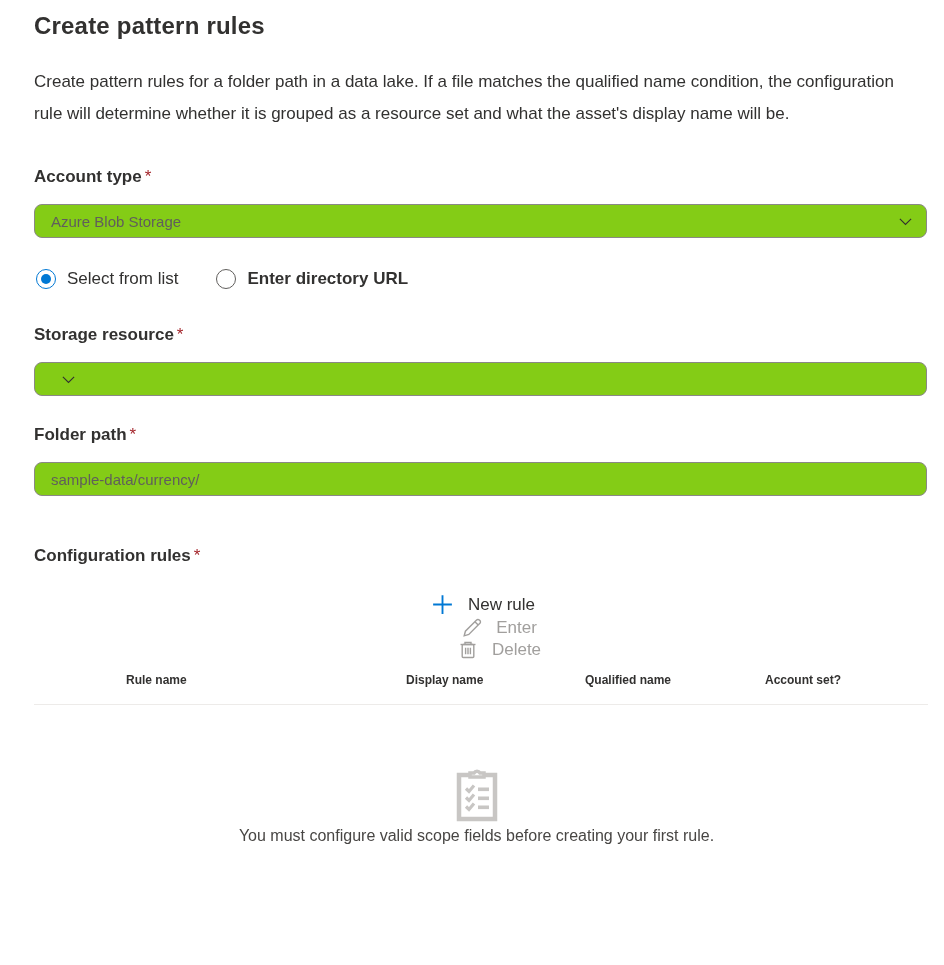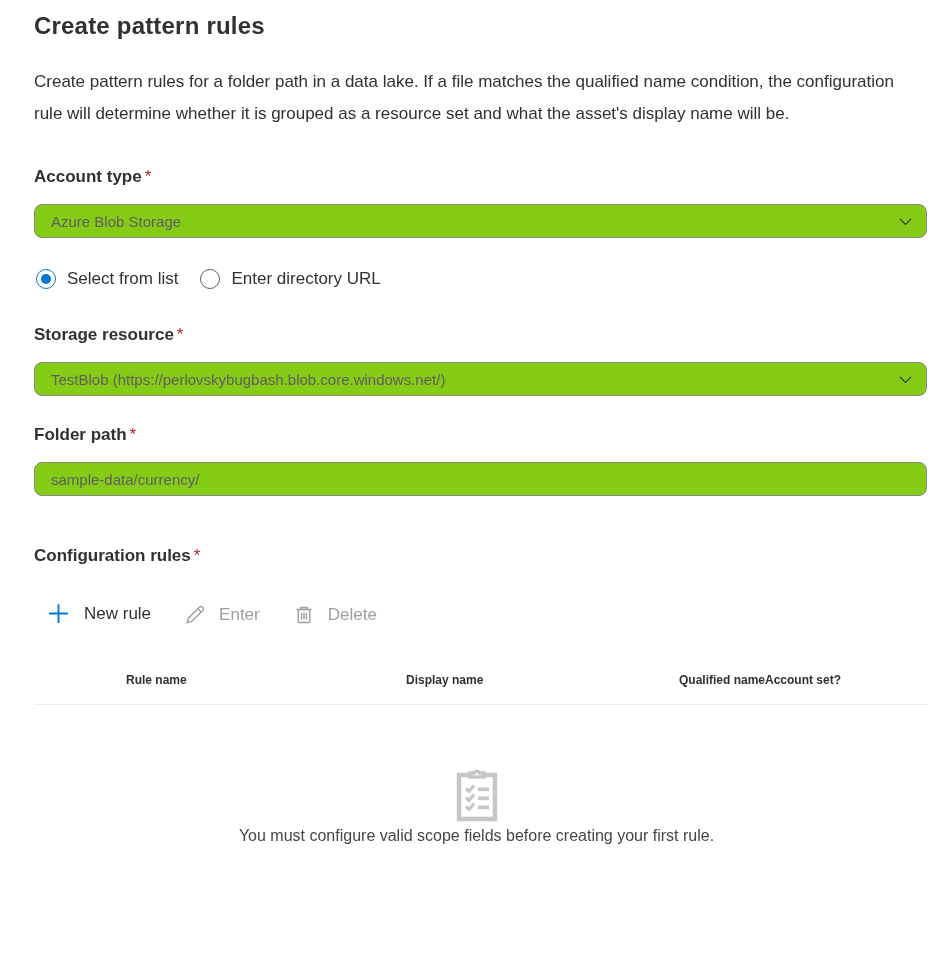--- a/index.html
+++ b/index.html
@@ -45,59 +45,59 @@
     font-family: "Liberation Sans", sans-serif;
     cursor: text; outline: none;
   }
   input.text-input::placeholder { color: #605e5c; }
 
   .radio-group {
     display: flex; align-items: center;
     margin: 31px 0 36px 2px;
   }
   .radio-option { display: flex; align-items: flex-end; cursor: pointer; }
-  .radio-option + .radio-option { margin-left: 22px; }
+  .radio-option + .radio-option { margin-left: 38px; font-weight: bold; }
   .radio-circle {
     width: 20px; height: 20px; border-radius: 50%;
     border: 1.5px solid #605e5c; background: #fff;
     display: flex; align-items: center; justify-content: center;
     flex: 0 0 auto;
   }
   .radio-option.checked .radio-circle { border-color: #0078d4; }
   .radio-dot { width: 10px; height: 10px; border-radius: 50%; background: transparent; }
   .radio-option.checked .radio-dot { background: #0078d4; }
   .radio-label { font-size: 17px; margin-left: 11px; color: #323130; }
 
   .section-gap-sm { height: 29px; }
   .section-gap-lg { height: 50px; }
 
   .toolbar {
-    display: flex; align-items: flex-end;
-    margin: 26px 0 0 12px; height: 34px;
+    display: flex; align-items: center;
+    margin: 26px 0 0 12px; height: 34px; flex-direction: column;
   }
   .toolbar-btn {
     display: flex; align-items: center;
     font-size: 17px; cursor: pointer;
     background: none; border: none; padding: 0;
     font-family: "Liberation Sans", sans-serif;
   }
   .toolbar-btn .tb-icon { display: flex; margin-right: 13px; }
   .toolbar-btn.primary { color: #323130; }
   .toolbar-btn.disabled { color: #a19f9d; cursor: default; }
   .toolbar-btn + .toolbar-btn { margin-left: 33px; }
 
   .table-header {
     display: flex; align-items: center;
     margin: 47px 0 0 92px;
     font-size: 12px; font-weight: 700; color: #323130;
   }
   .th { flex: 0 0 auto; }
   .th-rule { width: 280px; }
   .th-display { width: 179px; }
-  .th-qualified { width: 180px; text-align: right; }
+  .th-qualified { width: 180px; }
   .th-resource { width: auto; }
 
   .table-divider {
     border: none; border-top: 1px solid #edebe9;
     margin: 17px 0 0 0; width: 894px;
   }
 
   .empty-state { text-align: center; margin-top: 60px; }
   .empty-state .icon-wrap { display: inline-block; }
   .empty-message {
@@ -137,21 +137,20 @@
           <span class="radio-dot"></span>
         </span>
       <span class="radio-label">Enter directory URL</span>
     </div>
   </div>
 
   <div class="field-label">
     <span>Storage resource</span><span class="required">*</span>
   </div>
   <div class="dropdown" role="combobox">
-    <span class="value">TestBlob (https://perlovskybugbash.blob.core.windows.net/)</span>
     <span class="chevron">
       <svg width="15" height="15" viewBox="0 0 16 16">
           <path d="M2 5.2l6 6 6-6" fill="none" stroke="#323130" stroke-width="1.2"></path>
         </svg>
     </span>
   </div>
 
   <div class="section-gap-sm"></div>
 
   <div class="field-label">

